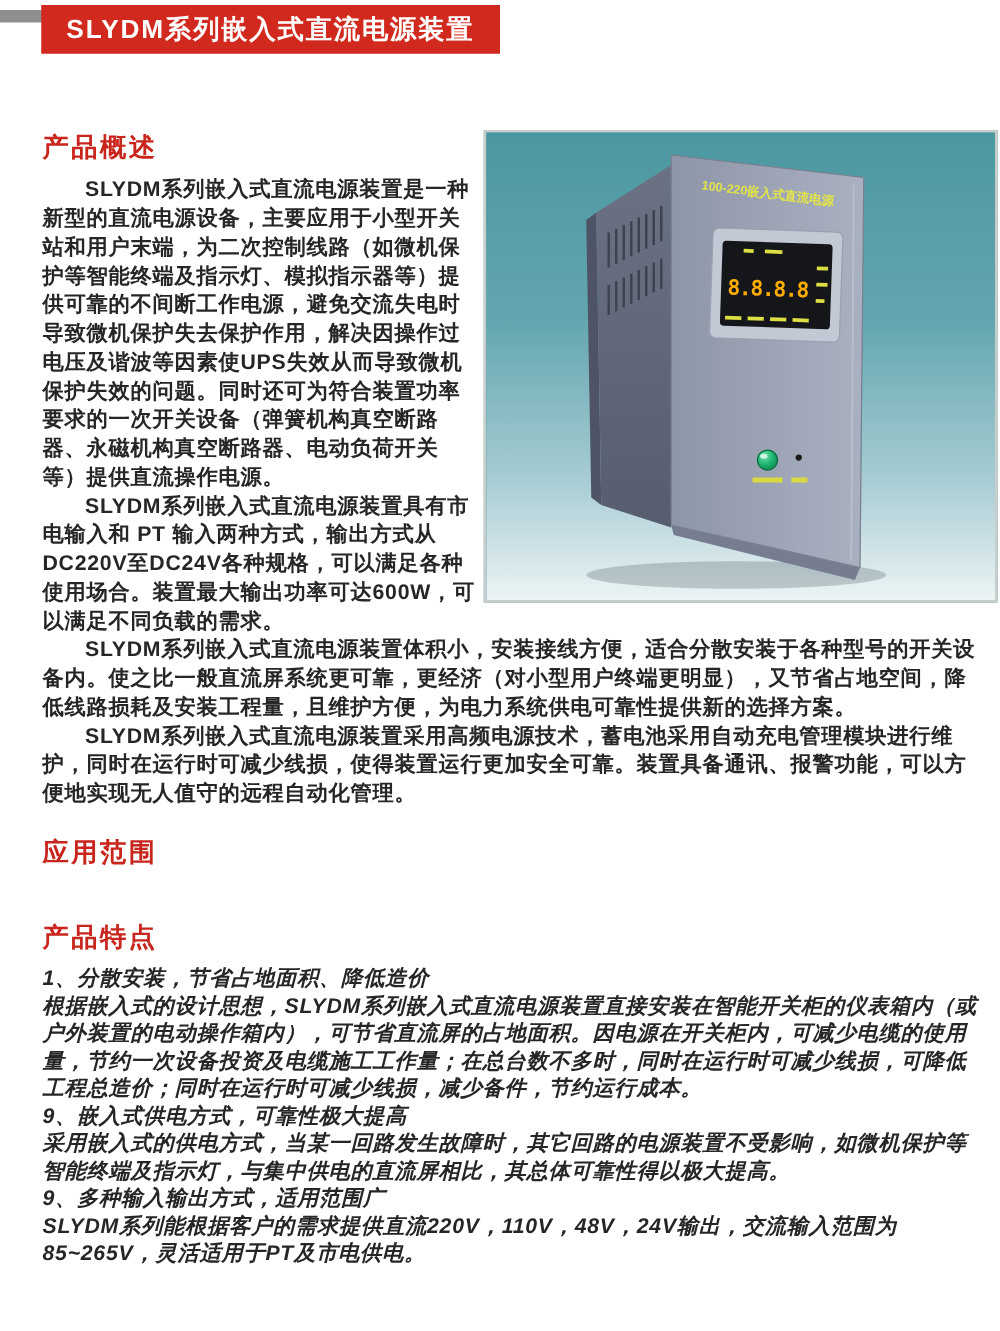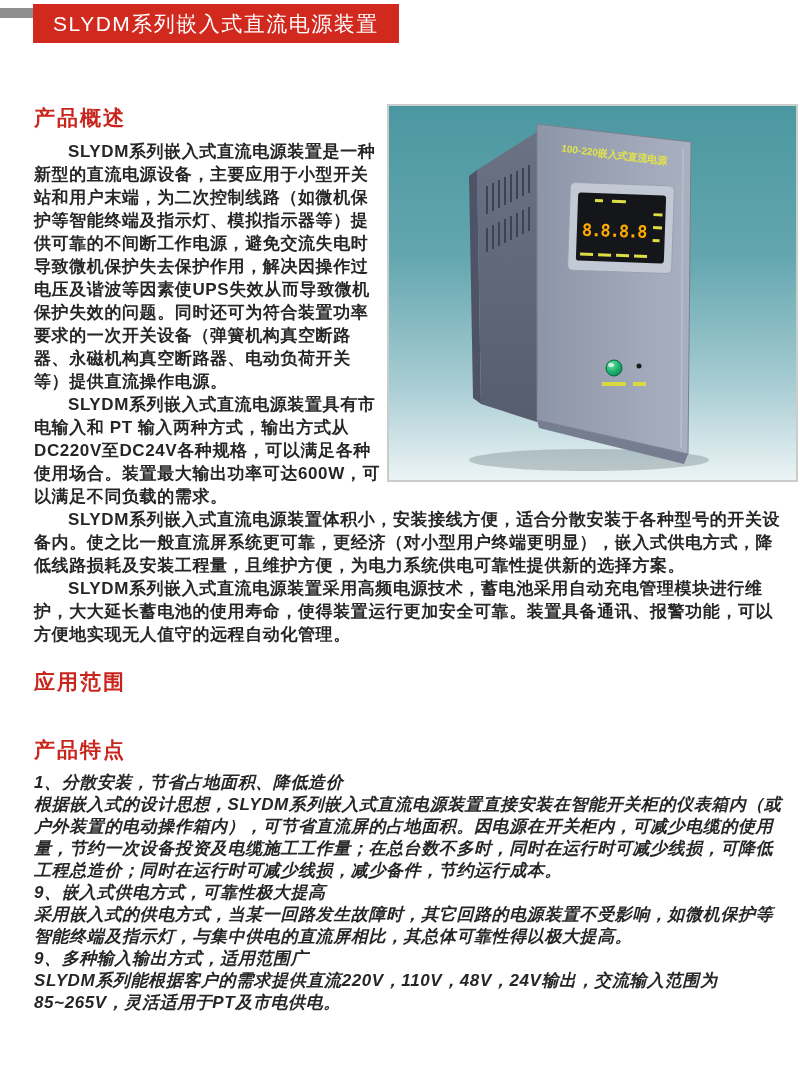--- a/index.html
+++ b/index.html
@@ -2,21 +2,21 @@
 <html><head>
 <meta charset="utf-8">
 <style>
   html,body{margin:0;padding:0;}
   body{background:#ffffff;font-family:"Liberation Sans","DejaVu Sans",sans-serif;}
   .page{position:relative;width:800px;height:1065px;background:#ffffff;overflow:hidden;}
 
   
   .gray-bar{position:absolute;left:0;top:8px;width:96px;height:10px;background:#8f8f8f;}
   .banner{position:absolute;left:33px;top:4px;height:39px;line-height:39px;
-          background:#d2291f;color:#ffffff;font-weight:normal;font-size:21px;
+          background:#d2291f;color:#ffffff;font-weight:bold;font-size:21px;
           letter-spacing:1.5px;padding:0 20px;white-space:nowrap;}
 
   
   .content{padding:0 12px 0 34px;}
   .figure{float:right;width:407px;height:374px;border:2px solid #c9cecb;
           margin:0 -10px 26px 6px;background:#4b97a1;}
   h2{color:#c8251d;font-size:21px;font-weight:bold;letter-spacing:2px;margin:0;}
   h2.ov{margin:104px 0 8px 0;}
   h2.ap{margin:22px 0 0 0;}
   h2.ft{margin:40px 0 8px 0;}
@@ -119,22 +119,22 @@
         <g fill="#d8d840">
           <rect x="213" y="276" width="24" height="4"></rect>
             <rect x="244" y="276" width="13" height="4"></rect>
         </g>
       </svg>
     </div>
 
     <h2 class="ov">产品概述</h2>
     <p class="ind">SLYDM系列嵌入式直流电源装置是一种新型的直流电源设备，主要应用于小型开关站和用户末端，为二次控制线路（如微机保护等智能终端及指示灯、模拟指示器等）提供可靠的不间断工作电源，避免交流失电时导致微机保护失去保护作用，解决因操作过电压及谐波等因素使UPS失效从而导致微机保护失效的问题。同时还可为符合装置功率要求的一次开关设备（弹簧机构真空断路器、永磁机构真空断路器、电动负荷开关等）提供直流操作电源。</p>
     <p class="ind">SLYDM系列嵌入式直流电源装置具有市电输入和 PT 输入两种方式，输出方式从DC220V至DC24V各种规格，可以满足各种使用场合。装置最大输出功率可达600W，可以满足不同负载的需求。</p>
-    <p class="ind">SLYDM系列嵌入式直流电源装置体积小，安装接线方便，适合分散安装于各种型号的开关设备内。使之比一般直流屏系统更可靠，更经济（对小型用户终端更明显），嵌入式供电方式，降低线路损耗及安装工程量，且维护方便，为电力系统供电可靠性提供新的选择方案。</p>
-    <p class="ind">SLYDM系列嵌入式直流电源装置采用高频电源技术，蓄电池采用自动充电管理模块进行维护，大大延长蓄电池的使用寿命，使得装置运行更加安全可靠。装置具备通讯、报警功能，可以方便地实现无人值守的远程自动化管理。</p>
+    <p class="ind">SLYDM系列嵌入式直流电源装置体积小，安装接线方便，适合分散安装于各种型号的开关设备内。使之比一般直流屏系统更可靠，更经济（对小型用户终端更明显），又节省占地空间，降低线路损耗及安装工程量，且维护方便，为电力系统供电可靠性提供新的选择方案。</p>
+    <p class="ind">SLYDM系列嵌入式直流电源装置采用高频电源技术，蓄电池采用自动充电管理模块进行维护，同时在运行时可减少线损，使得装置运行更加安全可靠。装置具备通讯、报警功能，可以方便地实现无人值守的远程自动化管理。</p>
 
     <h2 class="ap">应用范围</h2>
 
     <h2 class="ft">产品特点</h2>
     <div class="features">
       <p class="feature-title">1、分散安装，节省占地面积、降低造价</p>
       <p>根据嵌入式的设计思想，SLYDM系列嵌入式直流电源装置直接安装在智能开关柜的仪表箱内（或户外装置的电动操作箱内），可节省直流屏的占地面积。因电源在开关柜内，可减少电缆的使用量，节约一次设备投资及电缆施工工作量；在总台数不多时，同时在运行时可减少线损，可降低工程总造价；同时在运行时可减少线损，减少备件，节约运行成本。</p>
       <p class="feature-title">9、嵌入式供电方式，可靠性极大提高</p>
       <p>采用嵌入式的供电方式，当某一回路发生故障时，其它回路的电源装置不受影响，如微机保护等智能终端及指示灯，与集中供电的直流屏相比，其总体可靠性得以极大提高。</p>
       <p class="feature-title">9、多种输入输出方式，适用范围广</p>

